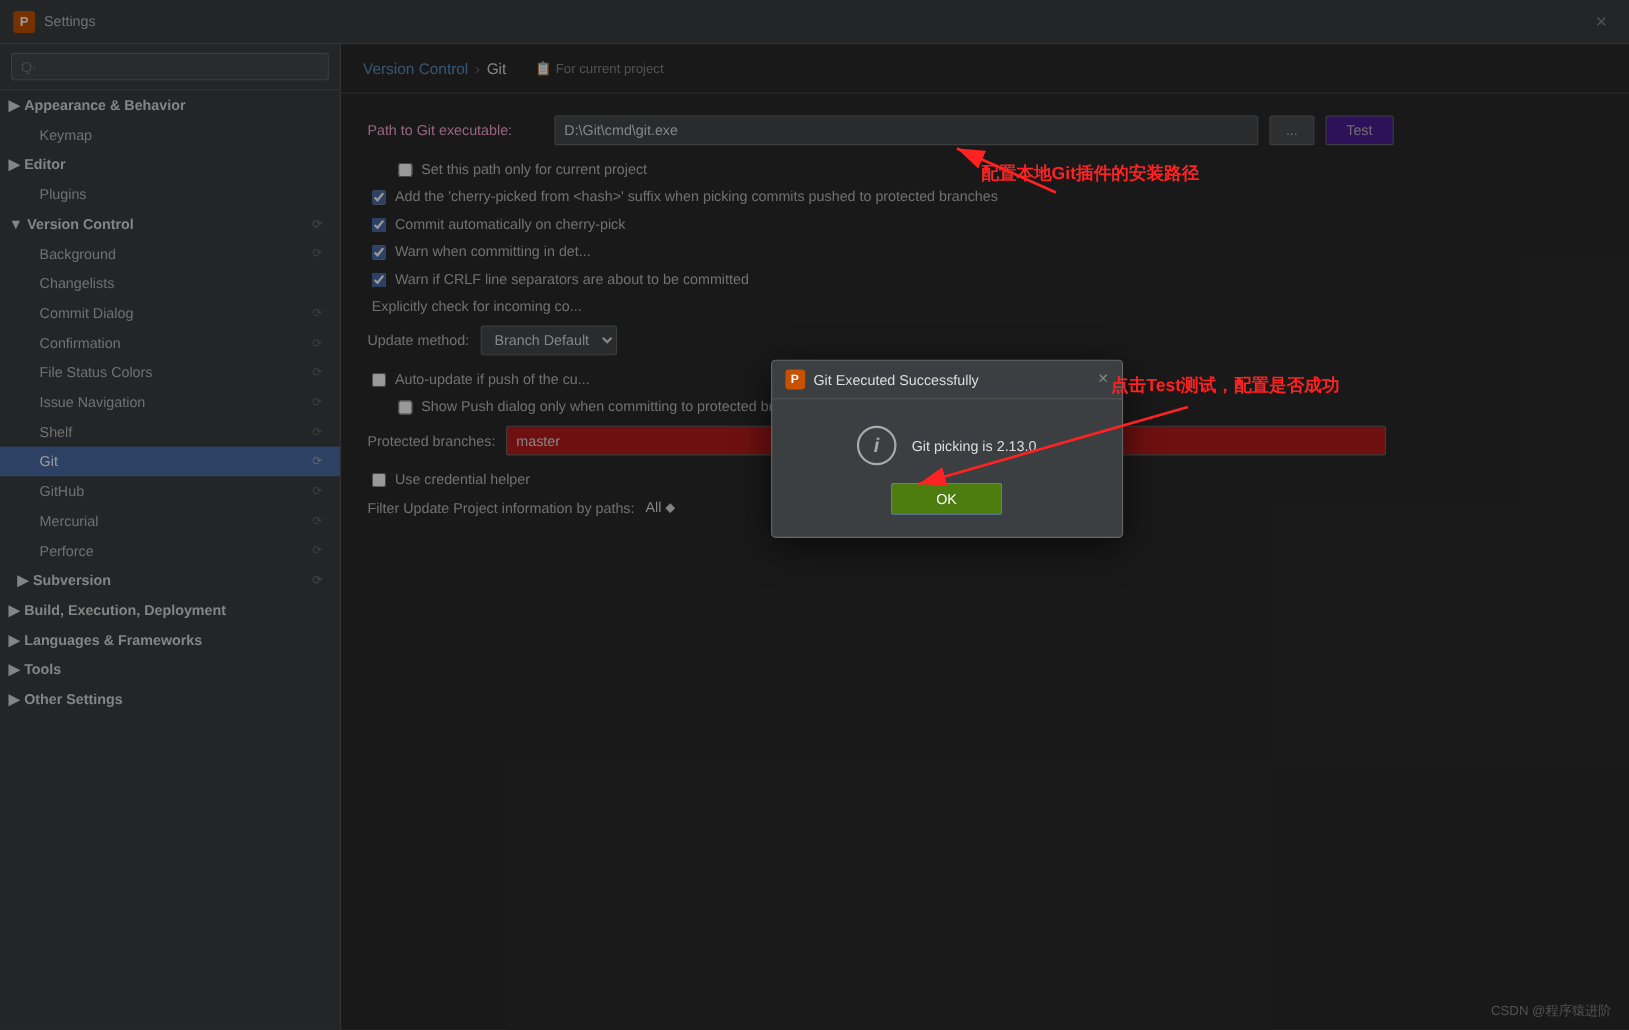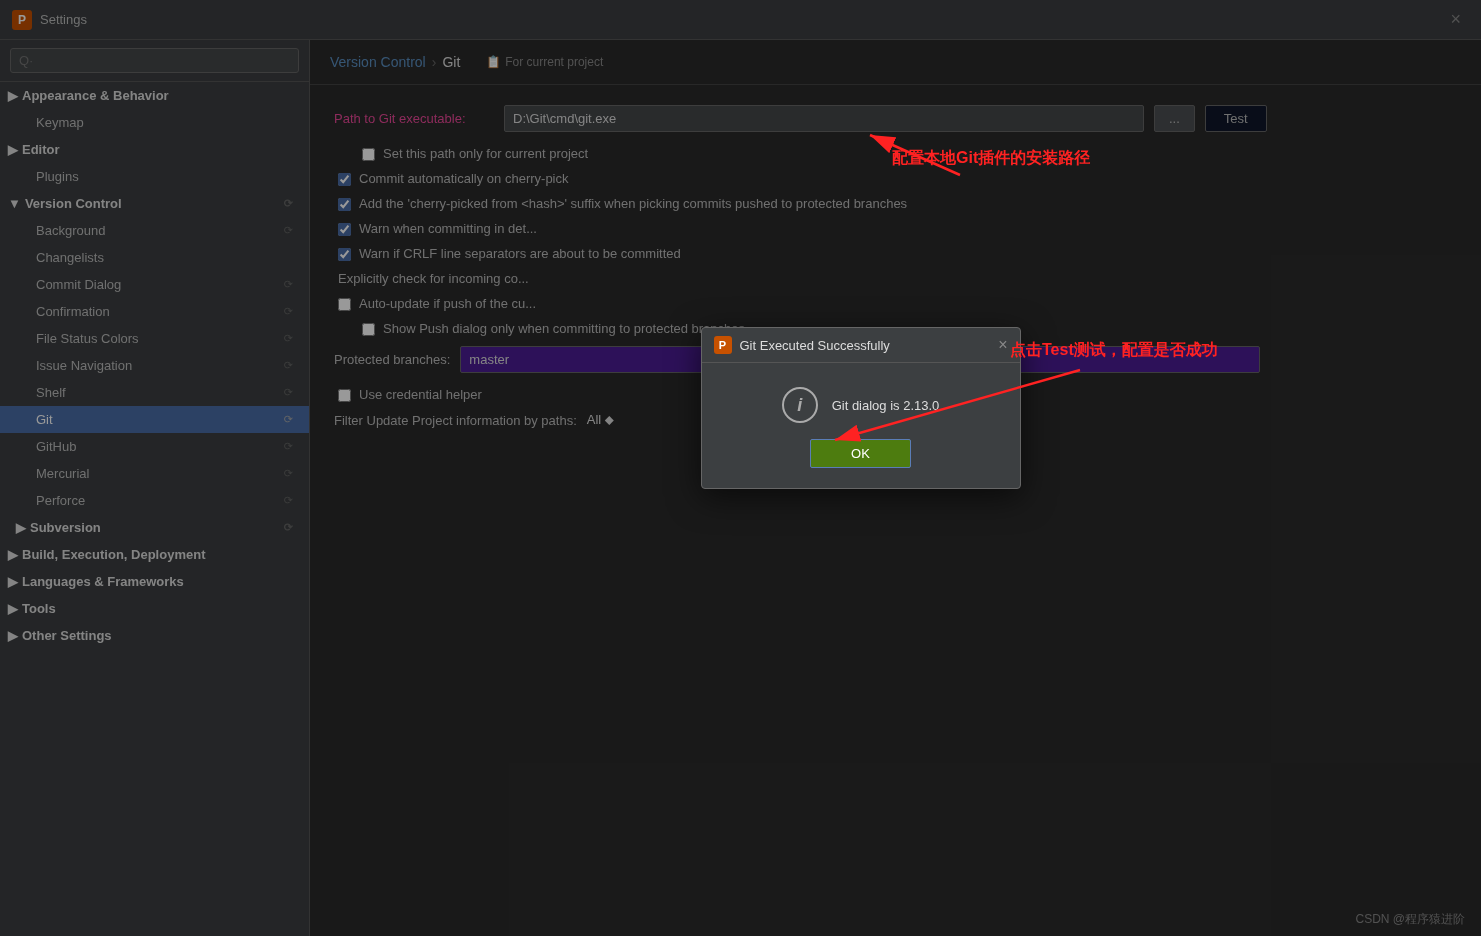--- a/index.html
+++ b/index.html
@@ -149,21 +149,21 @@
 
     .setting-row {
       display: flex;
       align-items: center;
       margin-bottom: 14px;
       gap: 10px;
       font-size: 13px;
     }
 
     .setting-label {
-      color: #ec4899;
+      color: #f9a8d4;
       min-width: 160px;
       white-space: nowrap;
     }
 
     .git-path-input {
       flex: 1;
       background: #45484a;
       border: 1px solid #666;
       color: #ddd;
       padding: 5px 8px;
@@ -176,21 +176,21 @@
     .btn {
       background: #4b4f52;
       border: 1px solid #666;
       color: #bbb;
       padding: 5px 14px;
       font-size: 13px;
       cursor: pointer;
       border-radius: 2px;
     }
     .btn-test {
-      background: #0f172a;
+      background: #4c1d95;
       border: 1px solid #666;
       padding: 5px 18px;
     }
 
     .checkbox-row {
       display: flex;
       align-items: center;
       margin-bottom: 10px;
       gap: 8px;
       font-size: 13px;
@@ -229,21 +229,21 @@
     .protect-branches-row {
       display: flex;
       align-items: center;
       gap: 10px;
       margin-bottom: 14px;
       font-size: 13px;
       color: #bbb;
     }
 
     .protect-input {
-      background: #4c1d95;
+      background: #b91c1c;
       border: 1px solid #666;
       color: #ddd;
       padding: 5px 8px;
       font-size: 13px;
       border-radius: 2px;
       flex: 1;
       max-width: 800px;
     }
 
     .filter-row {
@@ -501,43 +501,51 @@
         <button class="btn">...</button>
         <button class="btn btn-test">Test</button>
       </div>
 
       <div class="checkbox-row indent-row">
         <input type="checkbox" id="cb-path-only" style="">
         <label for="cb-path-only">Set this path only for current project</label>
       </div>
 
       <div class="checkbox-row">
+        <input type="checkbox" id="cb-cherry-suffix" checked="" style="">
+        <label for="cb-cherry-suffix">Add the 'cherry-picked from &lt;hash&gt;' suffix when picking commits pushed to protected branches</label>
+      </div>
+
+      <div class="checkbox-row">
         <input type="checkbox" id="cb-cherry-pick" checked="" style="">
         <label for="cb-cherry-pick">Commit automatically on cherry-pick</label>
-      </div>
-
-      <div class="checkbox-row">
-        <input type="checkbox" id="cb-cherry-suffix" checked="" style="">
-        <label for="cb-cherry-suffix">Add the 'cherry-picked from &lt;hash&gt;' suffix when picking commits pushed to protected branches</label>
       </div>
 
       <div class="checkbox-row">
         <input type="checkbox" id="cb-detached" checked="" style="">
         <label for="cb-detached">Warn when committing in det...</label>
       </div>
 
       <div class="checkbox-row">
         <input type="checkbox" id="cb-crlf" checked="" style="">
         <label for="cb-crlf">Warn if CRLF line separators are about to be committed</label>
       </div>
 
       <div class="checkbox-row">
         <label>Explicitly check for incoming co...</label>
       </div>
 
+      <div class="update-method-row">
+        <span>Update method:</span>
+        <select class="select-box">
+          <option>Branch Default</option>
+          <option>Merge</option>
+          <option>Rebase</option>
+        </select>
+      </div>
 
       <div class="checkbox-row">
         <input type="checkbox" id="cb-autoupdate" style="">
         <label for="cb-autoupdate">Auto-update if push of the cu...</label>
       </div>
 
 
       <div class="checkbox-row indent-row">
         <input type="checkbox" id="cb-show-push-only" style="">
         <label for="cb-show-push-only">Show Push dialog only when committing to protected branches</label>
@@ -564,21 +572,21 @@
 <div class="dialog-overlay">
   <div class="dialog" style="position: relative; top: -60px; left: 120px;">
     <div class="dialog-titlebar">
       <div class="dialog-app-icon">P</div>
       <span class="dialog-title">Git Executed Successfully</span>
       <button class="dialog-close">×</button>
     </div>
     <div class="dialog-body">
       <div class="dialog-content">
         <div class="info-icon">i</div>
-        <span class="dialog-message">Git dialog is 2.13.0</span>
+        <span class="dialog-message">Git picking is 2.13.0</span>
       </div>
       <button class="dialog-ok-btn">OK</button>
     </div>
   </div>
 </div>
 
 <svg class="arrow-svg" style="top:0;left:0;width:1481px;height:936px;z-index:200;" viewBox="0 0 1481 936" xmlns="http://www.w3.org/2000/svg">
 
   <defs>
     <marker id="arrow1" markerWidth="10" markerHeight="7" refX="10" refY="3.5" orient="auto">

